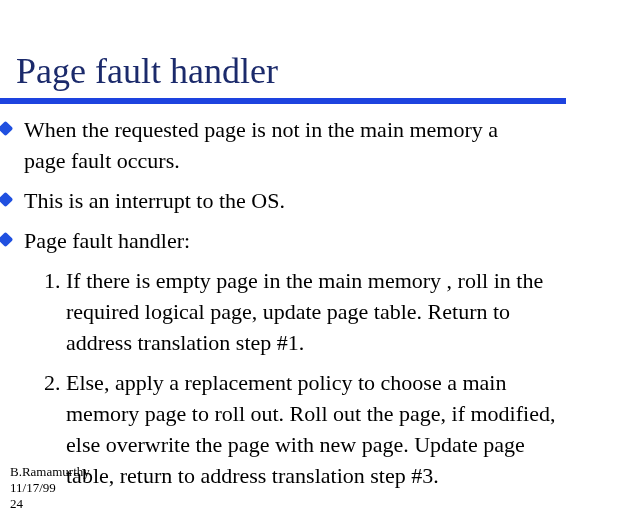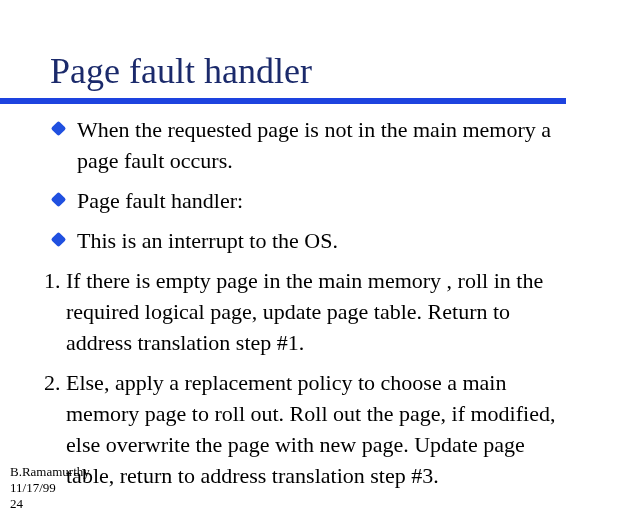--- a/index.html
+++ b/index.html
@@ -8,41 +8,41 @@
     background: #ffffff;
     font-family: "Liberation Serif", serif;
     position: relative;
     overflow: hidden;
     color: #000000;
   }
   .slide { position: absolute; inset: 0; }
 
   .title {
     position: absolute;
-    left: 50px; top: 50px;
+    left: 16px; top: 50px;
     font-size: 36px;
     line-height: 42px;
     color: var(--title_text, #1B2A6B);
     white-space: nowrap;
   }
   .rule {
     position: absolute;
     left: 0; top: 98px;
     width: 566px; height: 6px;
     background: var(--accent_line, #1D43DF);
   }
 
   .content {
     position: absolute;
     left: 0; top: 114px; right: 0;
     font-size: 22px;
     line-height: 31px;
   }
   .para { display: flex; align-items: flex-start; margin: 0 0 9px 0; }
-  .bullet-row { padding-left: 53px; }
+  .bullet-row { }
   .num-row   { padding-left: 44px; }
 
   .diamond {
     flex: 0 0 auto;
     width: 11px; height: 11px;
     margin: 9px 13px 0 0;
     background: var(--bullet, #2050E0);
     transform: rotate(45deg);
     border-radius: 2px;
   }
@@ -79,26 +79,26 @@
   <div class="content">
 
     <div class="para bullet-row">
       <span class="diamond"></span>
       <span class="btext">When the requested page is not in the main memory a
 page fault occurs.</span>
     </div>
 
     <div class="para bullet-row">
       <span class="diamond"></span>
-      <span class="btext">Page fault handler:</span>
+      <span class="btext">This is an interrupt to the OS.</span>
     </div>
 
     <div class="para bullet-row">
       <span class="diamond"></span>
-      <span class="btext">This is an interrupt to the OS.</span>
+      <span class="btext">Page fault handler:</span>
     </div>
 
     <div class="para num-row">
       <span class="nmark">1.</span>
       <span class="ntext">If there is empty page in the main memory , roll in the
 required logical page, update page table. Return to
 address translation step #1.</span>
     </div>
 
     <div class="para num-row">

